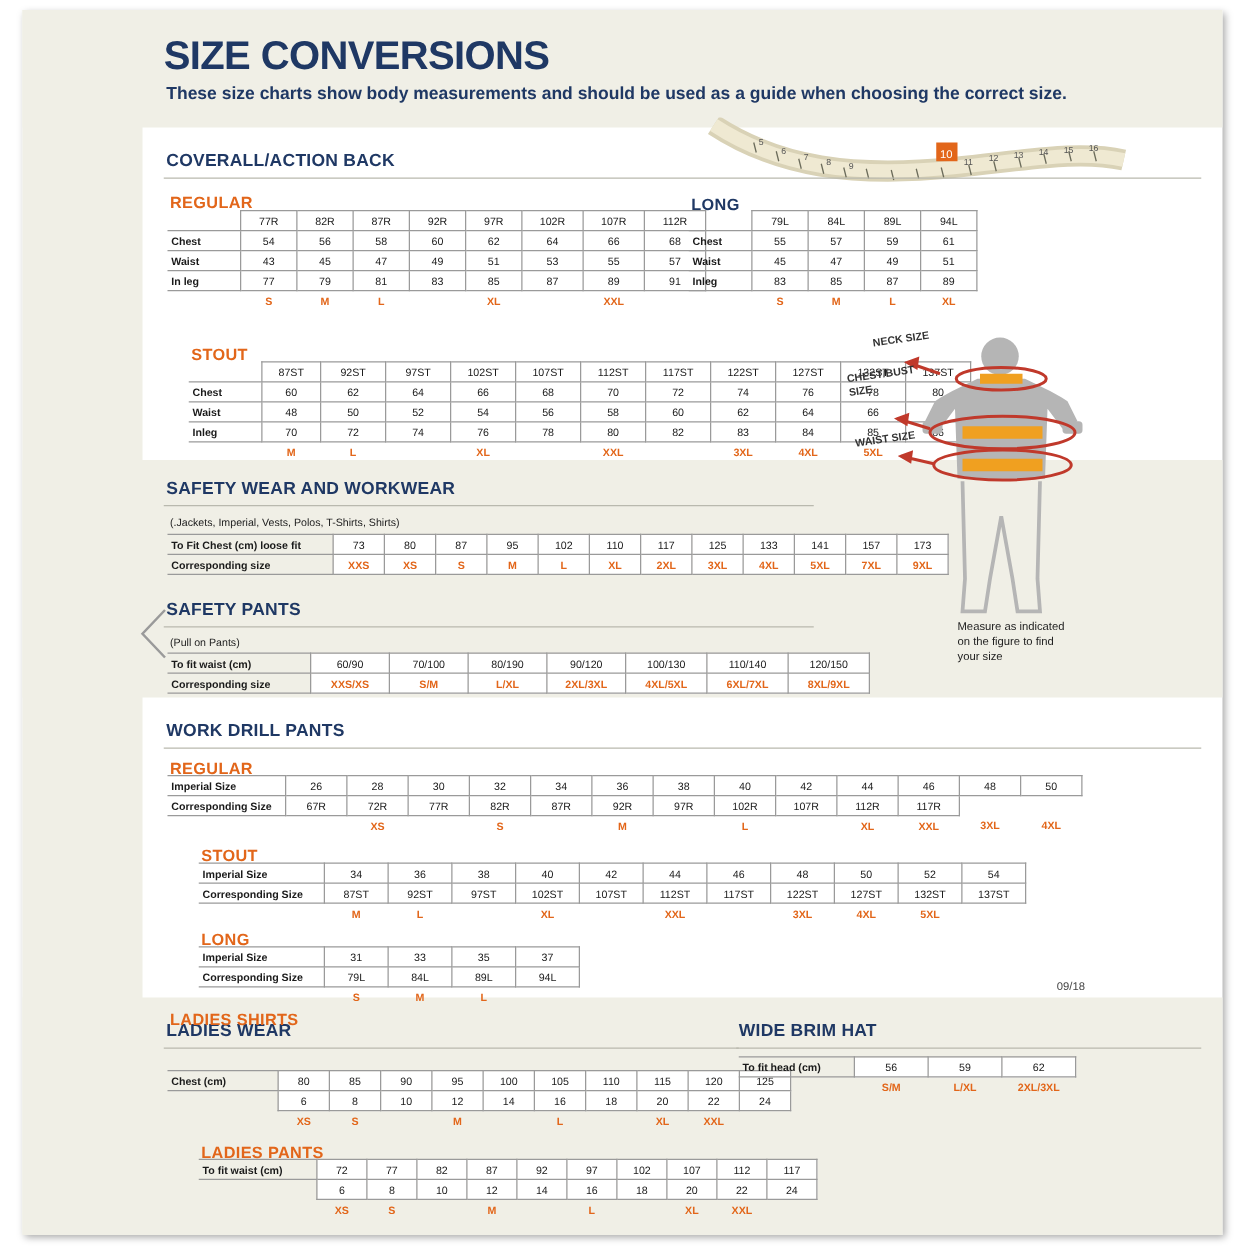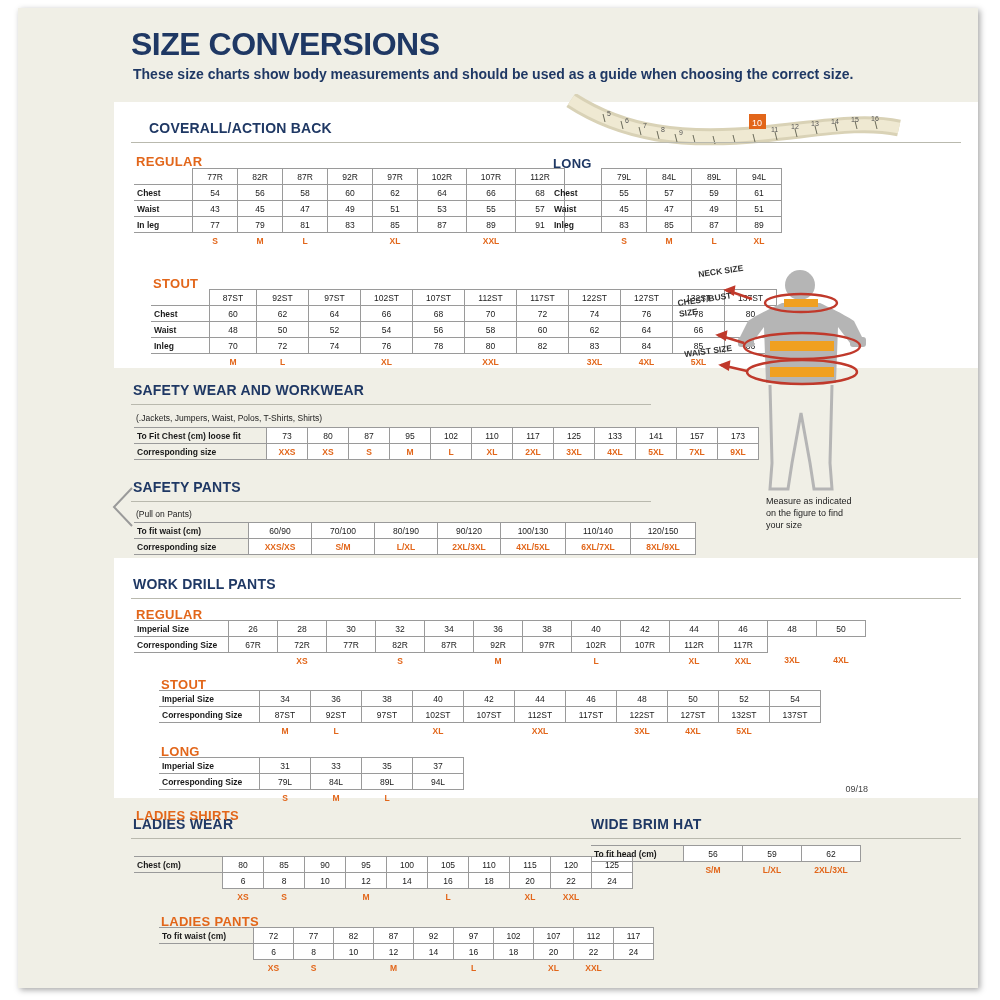--- a/index.html
+++ b/index.html
@@ -79,21 +79,21 @@
             <text x="116" y="41">9</text>
           <text x="208" y="38">11</text>
             <text x="228" y="35">12</text>
             <text x="248" y="32">13</text>
           <text x="268" y="30">14</text>
             <text x="288" y="28">15</text>
             <text x="308" y="27">16</text>
         </g>
       </svg>
 
-      <div class="sect" style="left:131px;top:112px;">COVERALL/ACTION BACK</div>
+      <div class="sect" style="left:115px;top:112px;">COVERALL/ACTION BACK</div>
       <div class="hr" style="left:113px;top:134px;width:830px;"></div>
 
       <div class="sublabel" style="left:118px;top:146px;">REGULAR</div>
       <table class="g" style="left:116px;top:160px;">
         <tbody>
             <tr>
           <td class="nb" style="width:52px;"></td>
           <td style="width:38px;">77R</td>
           <td style="width:38px;">82R</td>
           <td style="width:38px;">87R</td>
@@ -261,21 +261,21 @@
           <td></td>
               <td>3XL</td>
           <td>4XL</td>
               <td>5XL</td>
         </tr>
       </tbody>
         </table>
 
       <div class="sect" style="left:115px;top:374px;">SAFETY WEAR AND WORKWEAR</div>
       <div class="hr" style="left:113px;top:396px;width:520px;"></div>
-      <div class="note" style="left:118px;top:405px;">(.Jackets, Jumpers, Waist, Polos, T-Shirts, Shirts)</div>
+      <div class="note" style="left:118px;top:405px;">(.Jackets, Imperial, Vests, Polos, T-Shirts, Shirts)</div>
 
       <table class="g" style="left:116px;top:419px;">
         <tbody>
             <tr>
           <td class="lbl" style="width:126px;">To Fit Chest (cm) loose fit</td>
           <td style="width:34px;">73</td>
               <td style="width:34px;">80</td>
           <td style="width:34px;">87</td>
               <td style="width:34px;">95</td>
           <td style="width:34px;">102</td>

